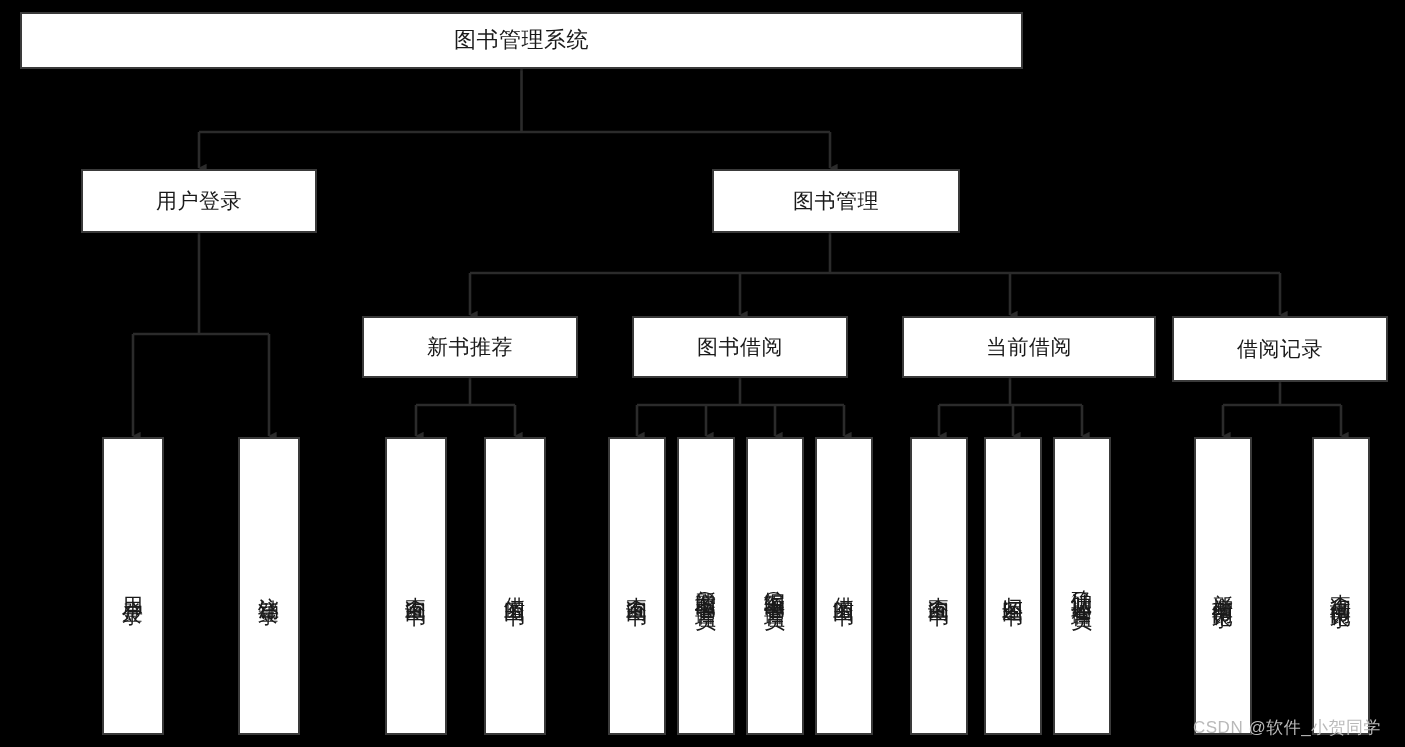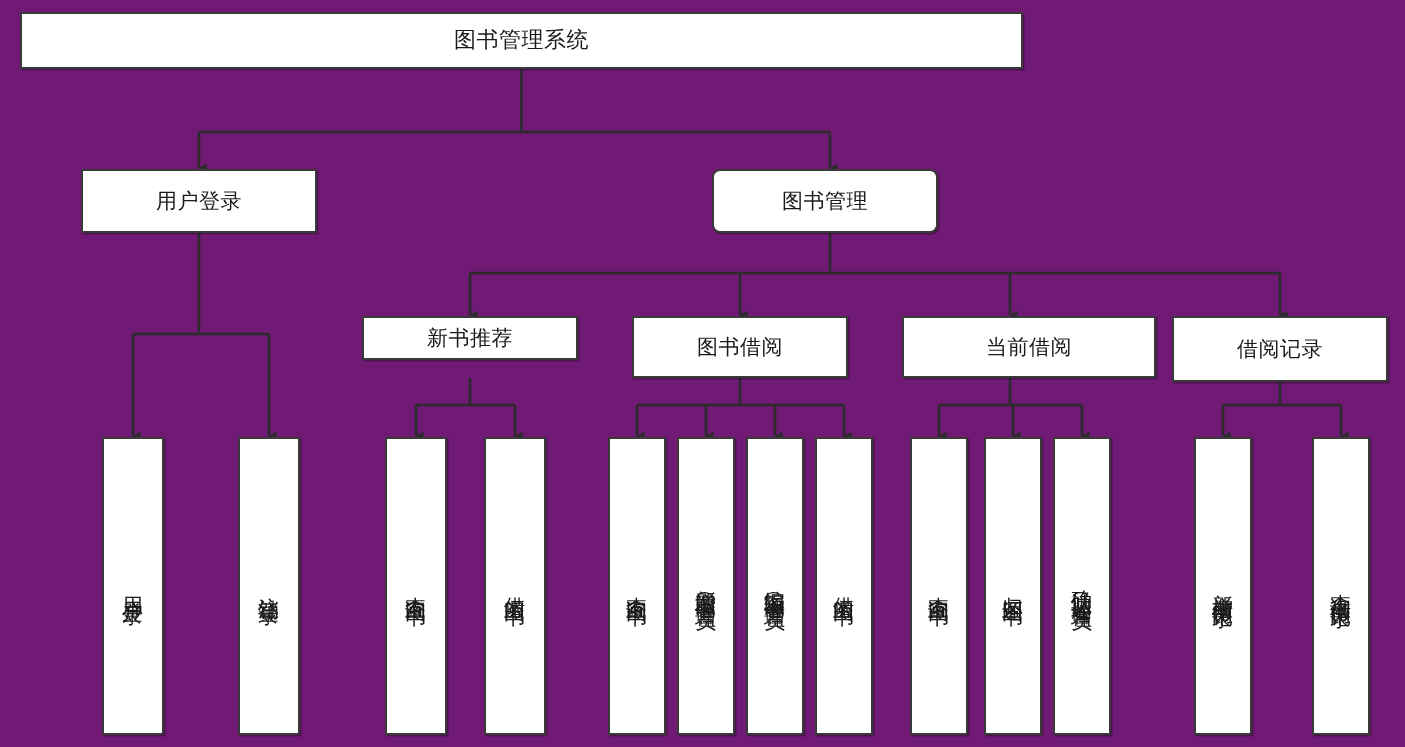--- a/index.html
+++ b/index.html
@@ -7,21 +7,21 @@
     padding: 0;
     background: #ffffff;
   }
   body {
     font-family: "Liberation Sans", "DejaVu Sans", sans-serif;
   }
   #diagram-root {
     position: relative;
     width: 1405px;
     height: 747px;
-    background: #701a75;
+    background: #000000;
     overflow: hidden;
   }
   svg.connector-layer {
     position: absolute;
     left: 0;
     top: 0;
     width: 1405px;
     height: 747px;
   }
   .node-box {
@@ -109,24 +109,24 @@
       </g>
   </svg>
 
   <div id="node-layer">
       <div class="node-box" style="left: 20px; top: 12px; width: 1003px; height: 57px;">
         <span class="node-label-h root-label">图书管理系统</span>
       </div>
       <div class="node-box" style="left: 81px; top: 169px; width: 236px; height: 64px;">
         <span class="node-label-h">用户登录</span>
       </div>
-      <div class="node-box" style="left: 712px; top: 169px; width: 226px; height: 64px; border-radius: 8px;">
+      <div class="node-box" style="left: 712px; top: 169px; width: 248px; height: 64px;">
         <span class="node-label-h">图书管理</span>
       </div>
-      <div class="node-box" style="left: 362px; top: 316px; width: 216px; height: 44px;">
+      <div class="node-box" style="left: 362px; top: 316px; width: 216px; height: 62px;">
         <span class="node-label-h">新书推荐</span>
       </div>
       <div class="node-box" style="left: 632px; top: 316px; width: 216px; height: 62px;">
         <span class="node-label-h">图书借阅</span>
       </div>
       <div class="node-box" style="left: 902px; top: 316px; width: 254px; height: 62px;">
         <span class="node-label-h">当前借阅</span>
       </div>
       <div class="node-box" style="left: 1172px; top: 316px; width: 216px; height: 66px;">
         <span class="node-label-h">借阅记录</span>
@@ -165,13 +165,14 @@
         <span class="node-label-v">确认归还（管理员）</span>
       </div>
       <div class="node-box" style="left: 1194px; top: 437px; width: 58px; height: 298px;">
         <span class="node-label-v">新增借阅记录</span>
       </div>
       <div class="node-box" style="left: 1312px; top: 437px; width: 58px; height: 298px;">
         <span class="node-label-v">查询借阅记录</span>
       </div>
     </div>
 
+  <div class="watermark" style="left: 1193px; top: 716px;">CSDN @软件_小贺同学</div>
 </div>
 
 </body></html>

